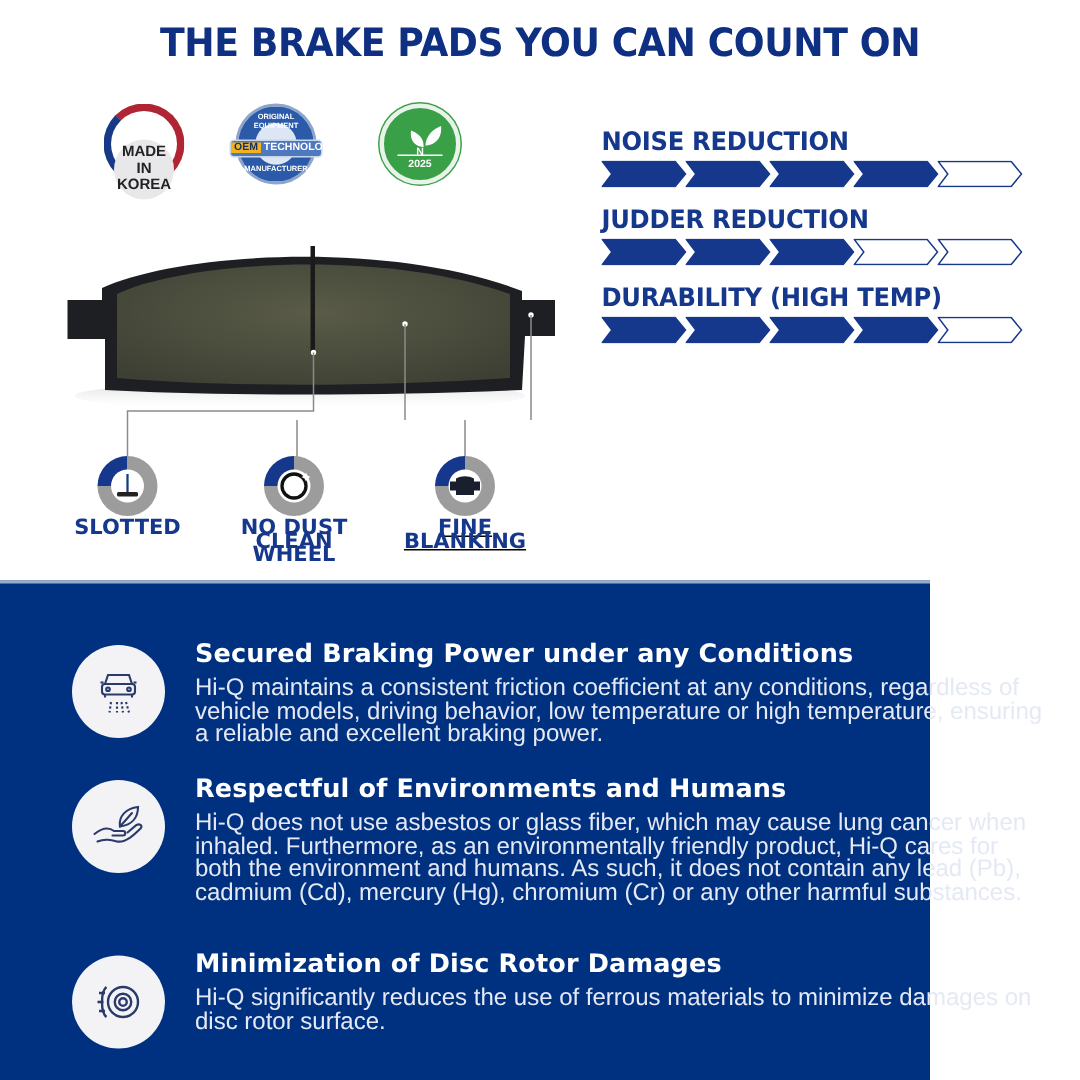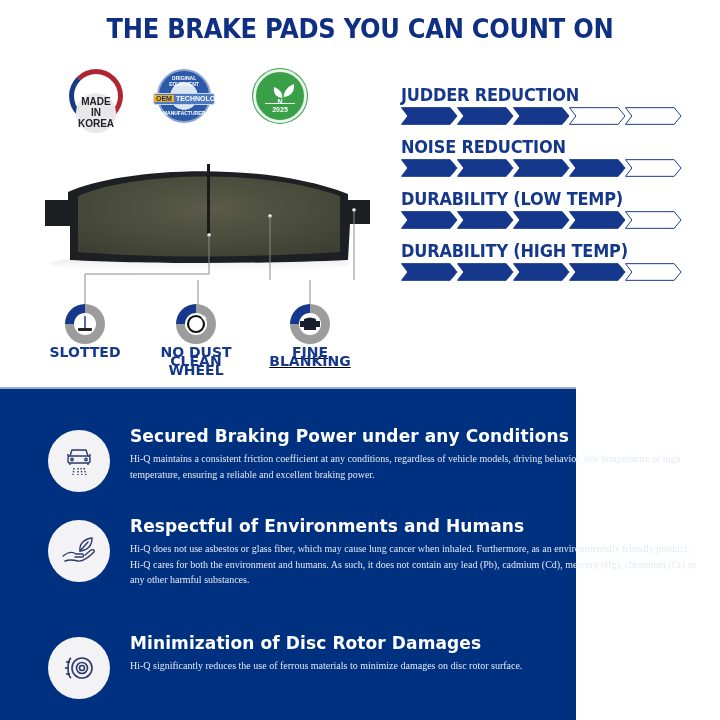--- a/index.html
+++ b/index.html
@@ -38,25 +38,25 @@
   .feat-label { margin-top: 4px; color: #16388c; font-weight: bold; font-size: 14px; line-height: 9px; font-family: "DejaVu Sans", sans-serif; }
 
   
   .ratings { position: absolute; left: 401px; top: 84px; width: 290px; }
   .rating { height: 52px; }
   .rating-label { color: #16388c; font-weight: bold; font-size: 17px; font-family: "DejaVu Sans", sans-serif; letter-spacing: -0.2px; white-space: nowrap; transform: scaleX(0.95); transform-origin: left; height: 22px; line-height: 22px; }
   .bar { display: flex; height: 18px; margin-top: 1px; }
   .chev { width: 57px; height: 18px; margin-right: -1px; }
 
   
-  .blue-panel { position: absolute; left: 0; top: 387px; width: 576px; height: 333px; background: #003180; border-top: 2px solid #9aaccc; }
+  .blue-panel { position: absolute; left: 0; top: 387px; width: 620px; height: 333px; background: #003180; border-top: 2px solid #9aaccc; }
   .benefit { position: absolute; left: 48px; width: 640px; }
   .b-icon { position: absolute; left: 0; top: 4px; width: 62px; height: 62px; border-radius: 50%; background: #f3f3f6; display:flex; align-items:center; justify-content:center; }
   .b-title { position: absolute; left: 82px; top: 0; color: #ffffff; font-weight: bold; font-size: 17px; font-family: "DejaVu Sans", sans-serif; white-space: nowrap; letter-spacing: 0.1px; }
-  .b-text { position: absolute; left: 82px; top: 25px; width: 570px; color: #e4e9f4; font-size: 10px; line-height: 15.5px; font-family: Liberation Serif, serif; }
+  .b-text { position: absolute; left: 82px; top: 25px; width: 570px; color: #e4e9f4; font-size: 16px; line-height: 15.5px; font-family: Liberation Sans, sans-serif; }
 </style>
 </head>
 <body>
 
 <div class="headline">THE BRAKE PADS YOU CAN COUNT ON</div>
 
 <div class="badge badge-korea">
   <div class="inner">
     <div>
       <div>MADE IN</div>
@@ -160,73 +160,53 @@
         </svg>
     </div>
   </div>
   <div class="feat-label">
     <div>FINE BLANKING</div>
   </div>
 </div>
 
 <div class="ratings">
   <div class="rating">
+    <div class="rating-label">NOISE REDUCTION</div>
+    <div class="bar">
+        <svg class="chev" viewBox="0 0 58 18">
+          <path d="M0.5 0.5 H50 L57 9 L50 17.5 H0.5 L7 9 Z" fill="#16388c" stroke="#16388c" stroke-width="1"></path>
+        </svg>
+        <svg class="chev" viewBox="0 0 58 18">
+          <path d="M0.5 0.5 H50 L57 9 L50 17.5 H0.5 L7 9 Z" fill="#16388c" stroke="#16388c" stroke-width="1"></path>
+        </svg>
+        <svg class="chev" viewBox="0 0 58 18">
+          <path d="M0.5 0.5 H50 L57 9 L50 17.5 H0.5 L7 9 Z" fill="#16388c" stroke="#16388c" stroke-width="1"></path>
+        </svg>
+        <svg class="chev" viewBox="0 0 58 18">
+          <path d="M0.5 0.5 H50 L57 9 L50 17.5 H0.5 L7 9 Z" fill="#16388c" stroke="#16388c" stroke-width="1"></path>
+        </svg>
+        <svg class="chev" viewBox="0 0 58 18">
+          <path d="M0.5 0.5 H50 L57 9 L50 17.5 H0.5 L7 9 Z" fill="#ffffff" stroke="#16388c" stroke-width="1"></path>
+        </svg>
+      </div>
+  </div>
+  <div class="rating">
     <div class="rating-label">JUDDER REDUCTION</div>
     <div class="bar">
         <svg class="chev" viewBox="0 0 58 18">
           <path d="M0.5 0.5 H50 L57 9 L50 17.5 H0.5 L7 9 Z" fill="#16388c" stroke="#16388c" stroke-width="1"></path>
         </svg>
         <svg class="chev" viewBox="0 0 58 18">
           <path d="M0.5 0.5 H50 L57 9 L50 17.5 H0.5 L7 9 Z" fill="#16388c" stroke="#16388c" stroke-width="1"></path>
         </svg>
         <svg class="chev" viewBox="0 0 58 18">
           <path d="M0.5 0.5 H50 L57 9 L50 17.5 H0.5 L7 9 Z" fill="#16388c" stroke="#16388c" stroke-width="1"></path>
         </svg>
         <svg class="chev" viewBox="0 0 58 18">
           <path d="M0.5 0.5 H50 L57 9 L50 17.5 H0.5 L7 9 Z" fill="#ffffff" stroke="#16388c" stroke-width="1"></path>
-        </svg>
-        <svg class="chev" viewBox="0 0 58 18">
-          <path d="M0.5 0.5 H50 L57 9 L50 17.5 H0.5 L7 9 Z" fill="#ffffff" stroke="#16388c" stroke-width="1"></path>
-        </svg>
-      </div>
-  </div>
-  <div class="rating">
-    <div class="rating-label">NOISE REDUCTION</div>
-    <div class="bar">
-        <svg class="chev" viewBox="0 0 58 18">
-          <path d="M0.5 0.5 H50 L57 9 L50 17.5 H0.5 L7 9 Z" fill="#16388c" stroke="#16388c" stroke-width="1"></path>
-        </svg>
-        <svg class="chev" viewBox="0 0 58 18">
-          <path d="M0.5 0.5 H50 L57 9 L50 17.5 H0.5 L7 9 Z" fill="#16388c" stroke="#16388c" stroke-width="1"></path>
-        </svg>
-        <svg class="chev" viewBox="0 0 58 18">
-          <path d="M0.5 0.5 H50 L57 9 L50 17.5 H0.5 L7 9 Z" fill="#16388c" stroke="#16388c" stroke-width="1"></path>
-        </svg>
-        <svg class="chev" viewBox="0 0 58 18">
-          <path d="M0.5 0.5 H50 L57 9 L50 17.5 H0.5 L7 9 Z" fill="#16388c" stroke="#16388c" stroke-width="1"></path>
-        </svg>
-        <svg class="chev" viewBox="0 0 58 18">
-          <path d="M0.5 0.5 H50 L57 9 L50 17.5 H0.5 L7 9 Z" fill="#ffffff" stroke="#16388c" stroke-width="1"></path>
-        </svg>
-      </div>
-  </div>
-  <div class="rating">
-    <div class="rating-label">DURABILITY (LOW TEMP)</div>
-    <div class="bar">
-        <svg class="chev" viewBox="0 0 58 18">
-          <path d="M0.5 0.5 H50 L57 9 L50 17.5 H0.5 L7 9 Z" fill="#16388c" stroke="#16388c" stroke-width="1"></path>
-        </svg>
-        <svg class="chev" viewBox="0 0 58 18">
-          <path d="M0.5 0.5 H50 L57 9 L50 17.5 H0.5 L7 9 Z" fill="#16388c" stroke="#16388c" stroke-width="1"></path>
-        </svg>
-        <svg class="chev" viewBox="0 0 58 18">
-          <path d="M0.5 0.5 H50 L57 9 L50 17.5 H0.5 L7 9 Z" fill="#16388c" stroke="#16388c" stroke-width="1"></path>
-        </svg>
-        <svg class="chev" viewBox="0 0 58 18">
-          <path d="M0.5 0.5 H50 L57 9 L50 17.5 H0.5 L7 9 Z" fill="#16388c" stroke="#16388c" stroke-width="1"></path>
         </svg>
         <svg class="chev" viewBox="0 0 58 18">
           <path d="M0.5 0.5 H50 L57 9 L50 17.5 H0.5 L7 9 Z" fill="#ffffff" stroke="#16388c" stroke-width="1"></path>
         </svg>
       </div>
   </div>
   <div class="rating">
     <div class="rating-label">DURABILITY (HIGH TEMP)</div>
     <div class="bar">
         <svg class="chev" viewBox="0 0 58 18">

